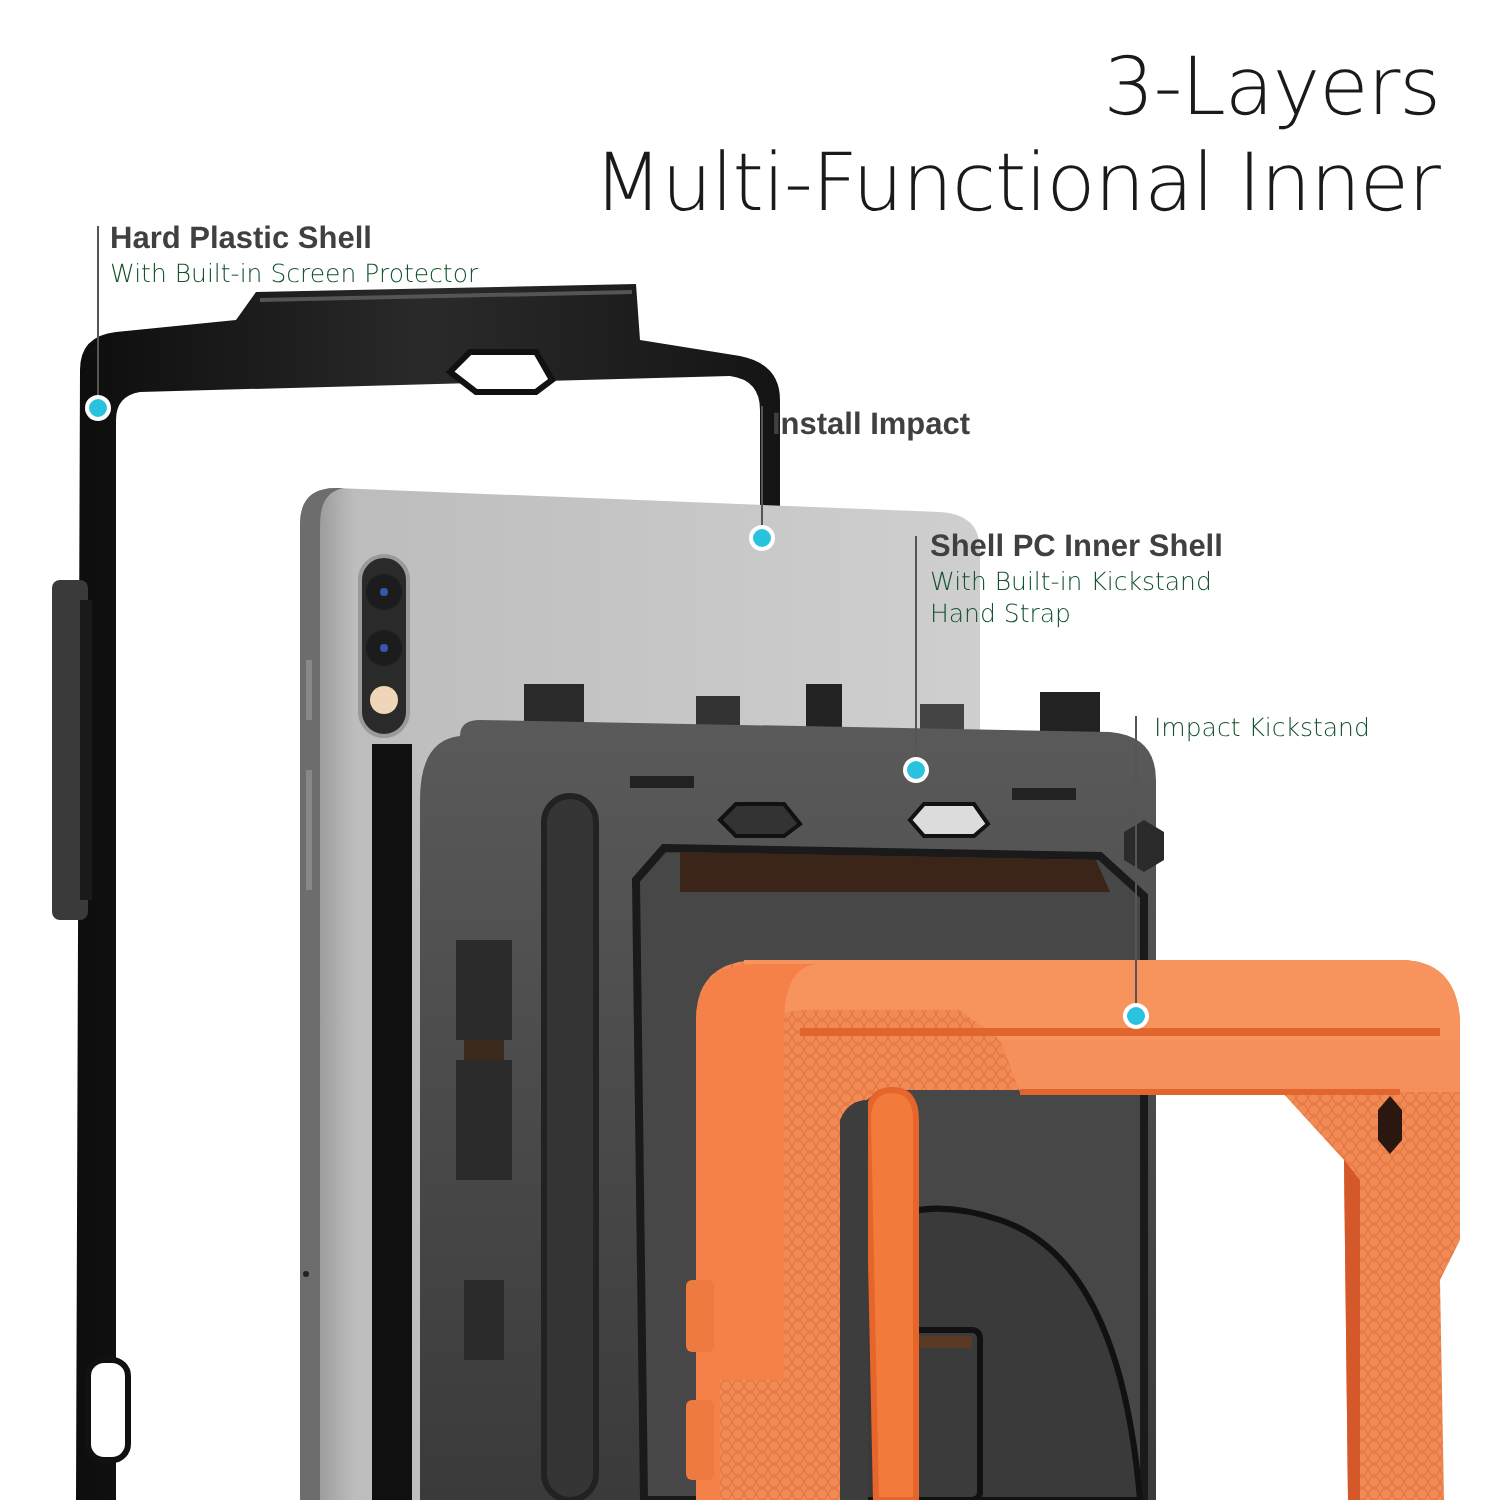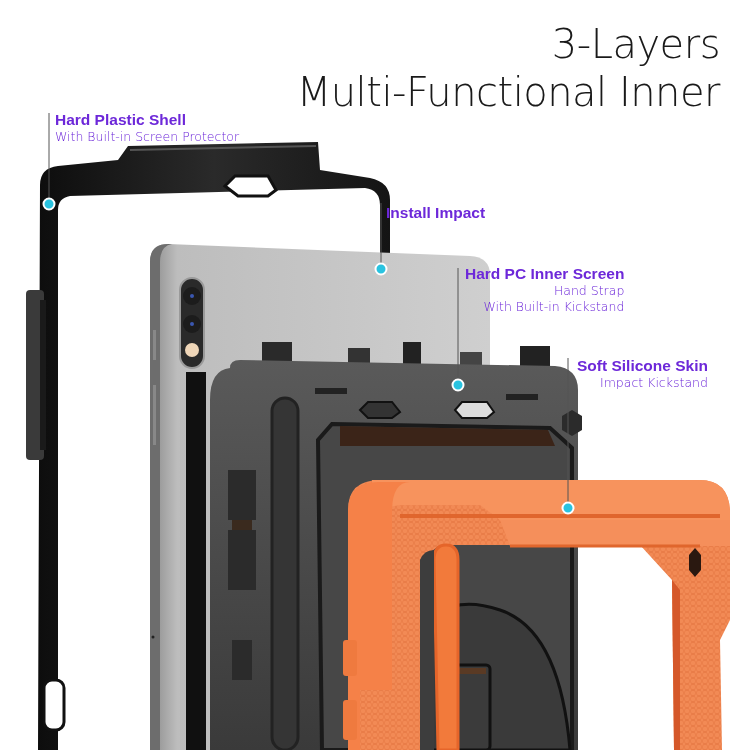--- a/index.html
+++ b/index.html
@@ -1,22 +1,22 @@
 <!DOCTYPE html>
 <html><head>
   <meta charset="utf-8">
   <style>
     html, body { margin: 0; padding: 0; background: #ffffff; }
     body { width: 750px; height: 750px; position: relative; overflow: hidden; font-family: "DejaVu Sans", "Liberation Sans", sans-serif; }
     .canvas { position: absolute; left: 0; top: 0; width: 750px; height: 750px; }
     .headline { position: absolute; right: 30px; top: 20px; text-align: right; color: #1a1a1a; font-family: "DejaVu Sans", sans-serif; font-weight: 300; font-size: 40px; line-height: 48px; letter-spacing: -0.5px; }
     .headline div { white-space: nowrap; }
     .callout { position: absolute; white-space: nowrap; }
-    .callout .title { font-family: "Liberation Sans", sans-serif; font-weight: bold; font-size: 15.5px; color: #6d28d9; line-height: 19px; }
-    .callout .sub { font-family: "DejaVu Sans", sans-serif; font-size: 12.5px; color: #6d28d9; line-height: 16px; font-weight: 300; text-align: right; }
+    .callout .title { font-family: "Liberation Sans", sans-serif; font-weight: bold; font-size: 15.5px; color: #404040; line-height: 19px; }
+    .callout .sub { font-family: "DejaVu Sans", sans-serif; font-size: 12.5px; color: #14532d; line-height: 16px; font-weight: 300; }
     svg { position: absolute; left: 0; top: 0; }
   </style>
 </head>
 <body>
 
 <div class="canvas">
 
   <svg width="750" height="750" viewBox="0 0 750 750">
     <defs>
       <linearGradient id="tabletGrad" x1="0" y1="0" x2="1" y2="0">
@@ -150,23 +150,22 @@
   <div class="callout" style="left:55px; top:110px;">
     <div class="title">Hard Plastic Shell</div>
     <div class="sub">With Built-in Screen Protector</div>
   </div>
 
   <div class="callout" style="left:386px; top:203px;">
     <div class="title">Install Impact</div>
   </div>
 
   <div class="callout" style="left:465px; top:264px;">
-    <div class="title">Hard PC Inner Screen</div>
+    <div class="title">Shell PC Inner Shell</div>
+    <div class="sub">With Built-in Kickstand</div>
     <div class="sub">Hand Strap</div>
-    <div class="sub">With Built-in Kickstand</div>
   </div>
 
   <div class="callout" style="left:577px; top:356px;">
-    <div class="title">Soft Silicone Skin</div>
     <div class="sub">Impact Kickstand</div>
   </div>
 
 </div>
 
 </body></html>

